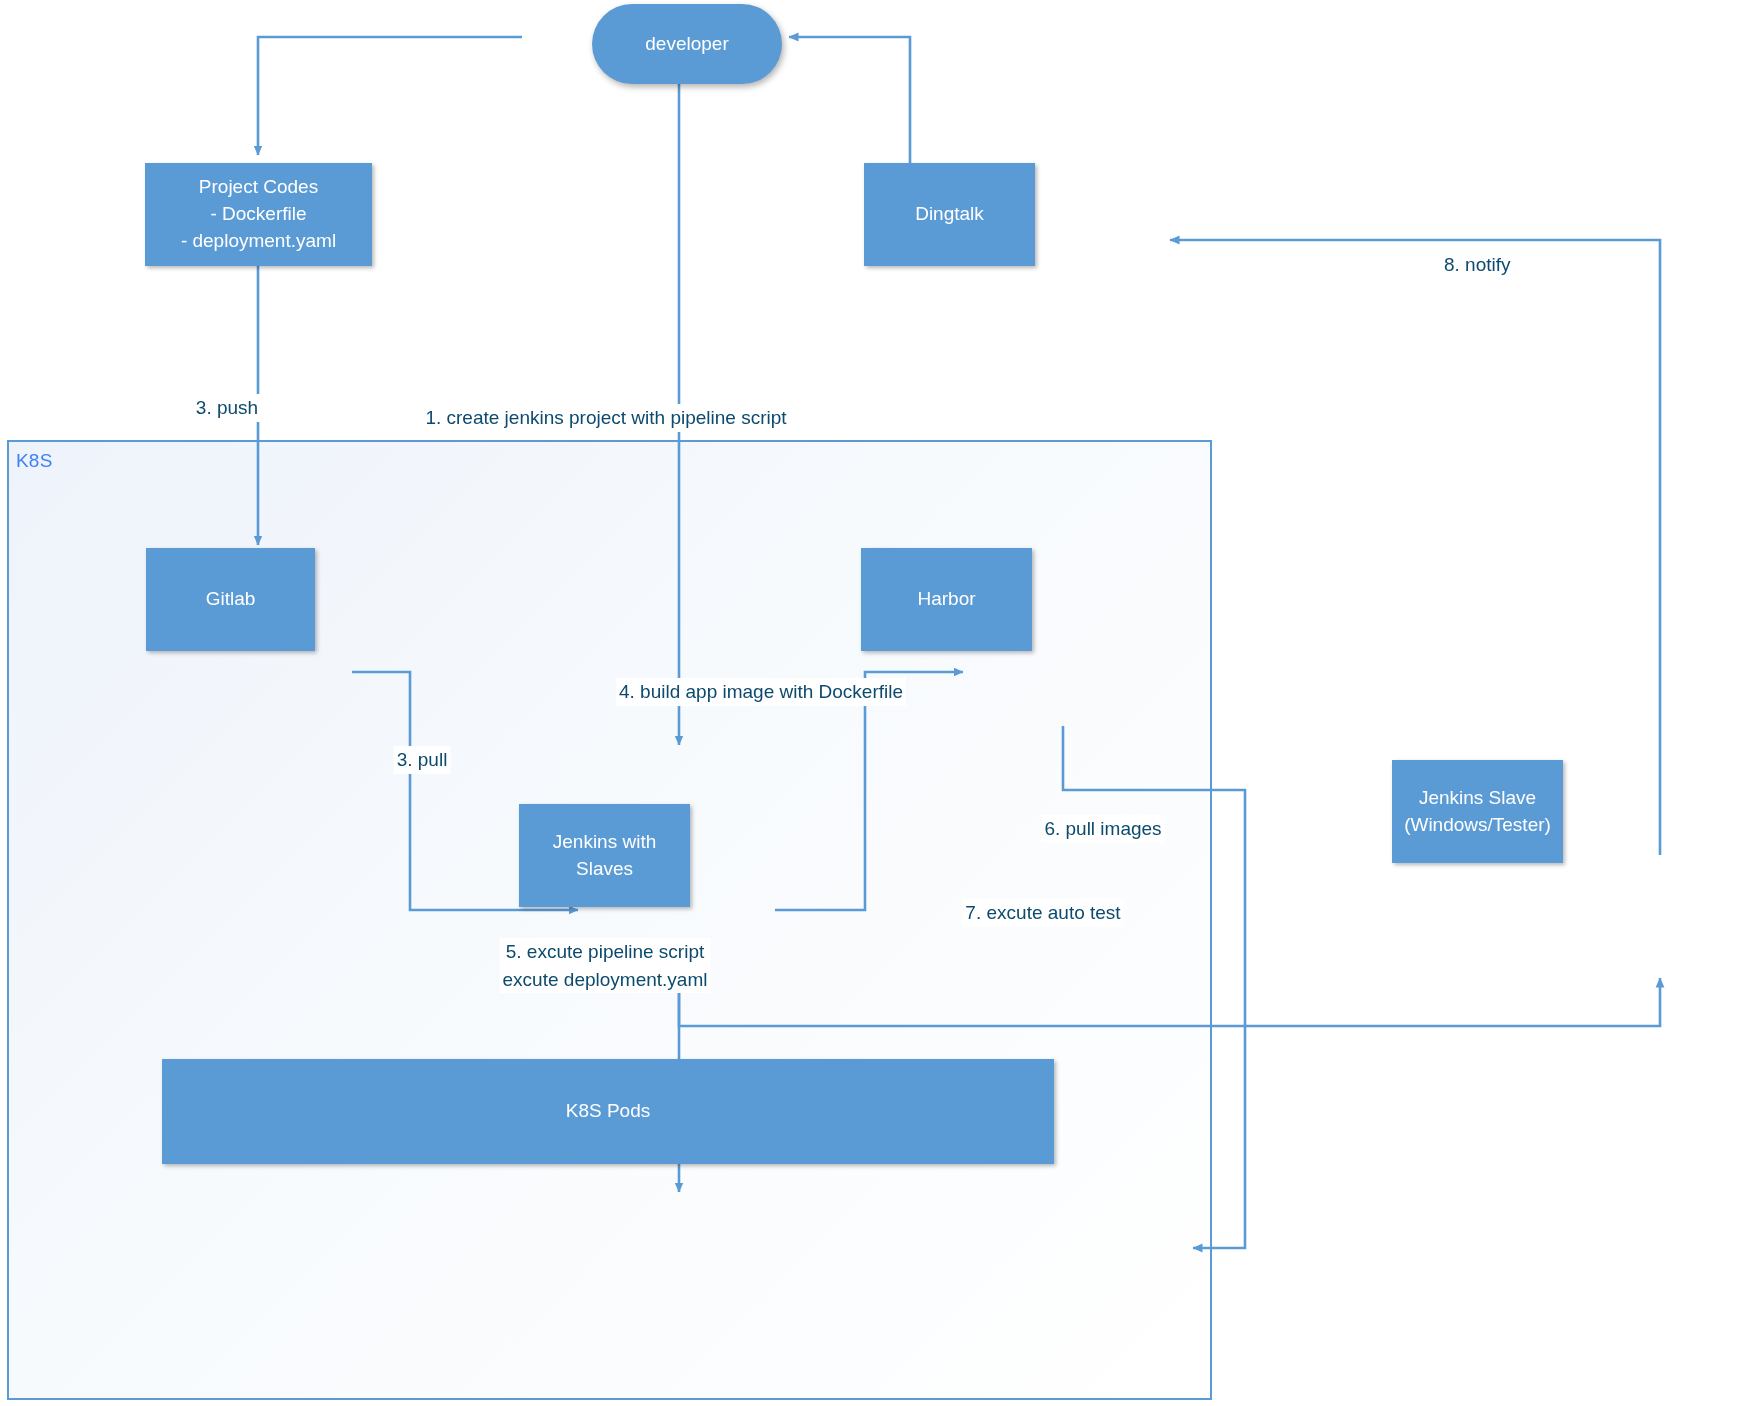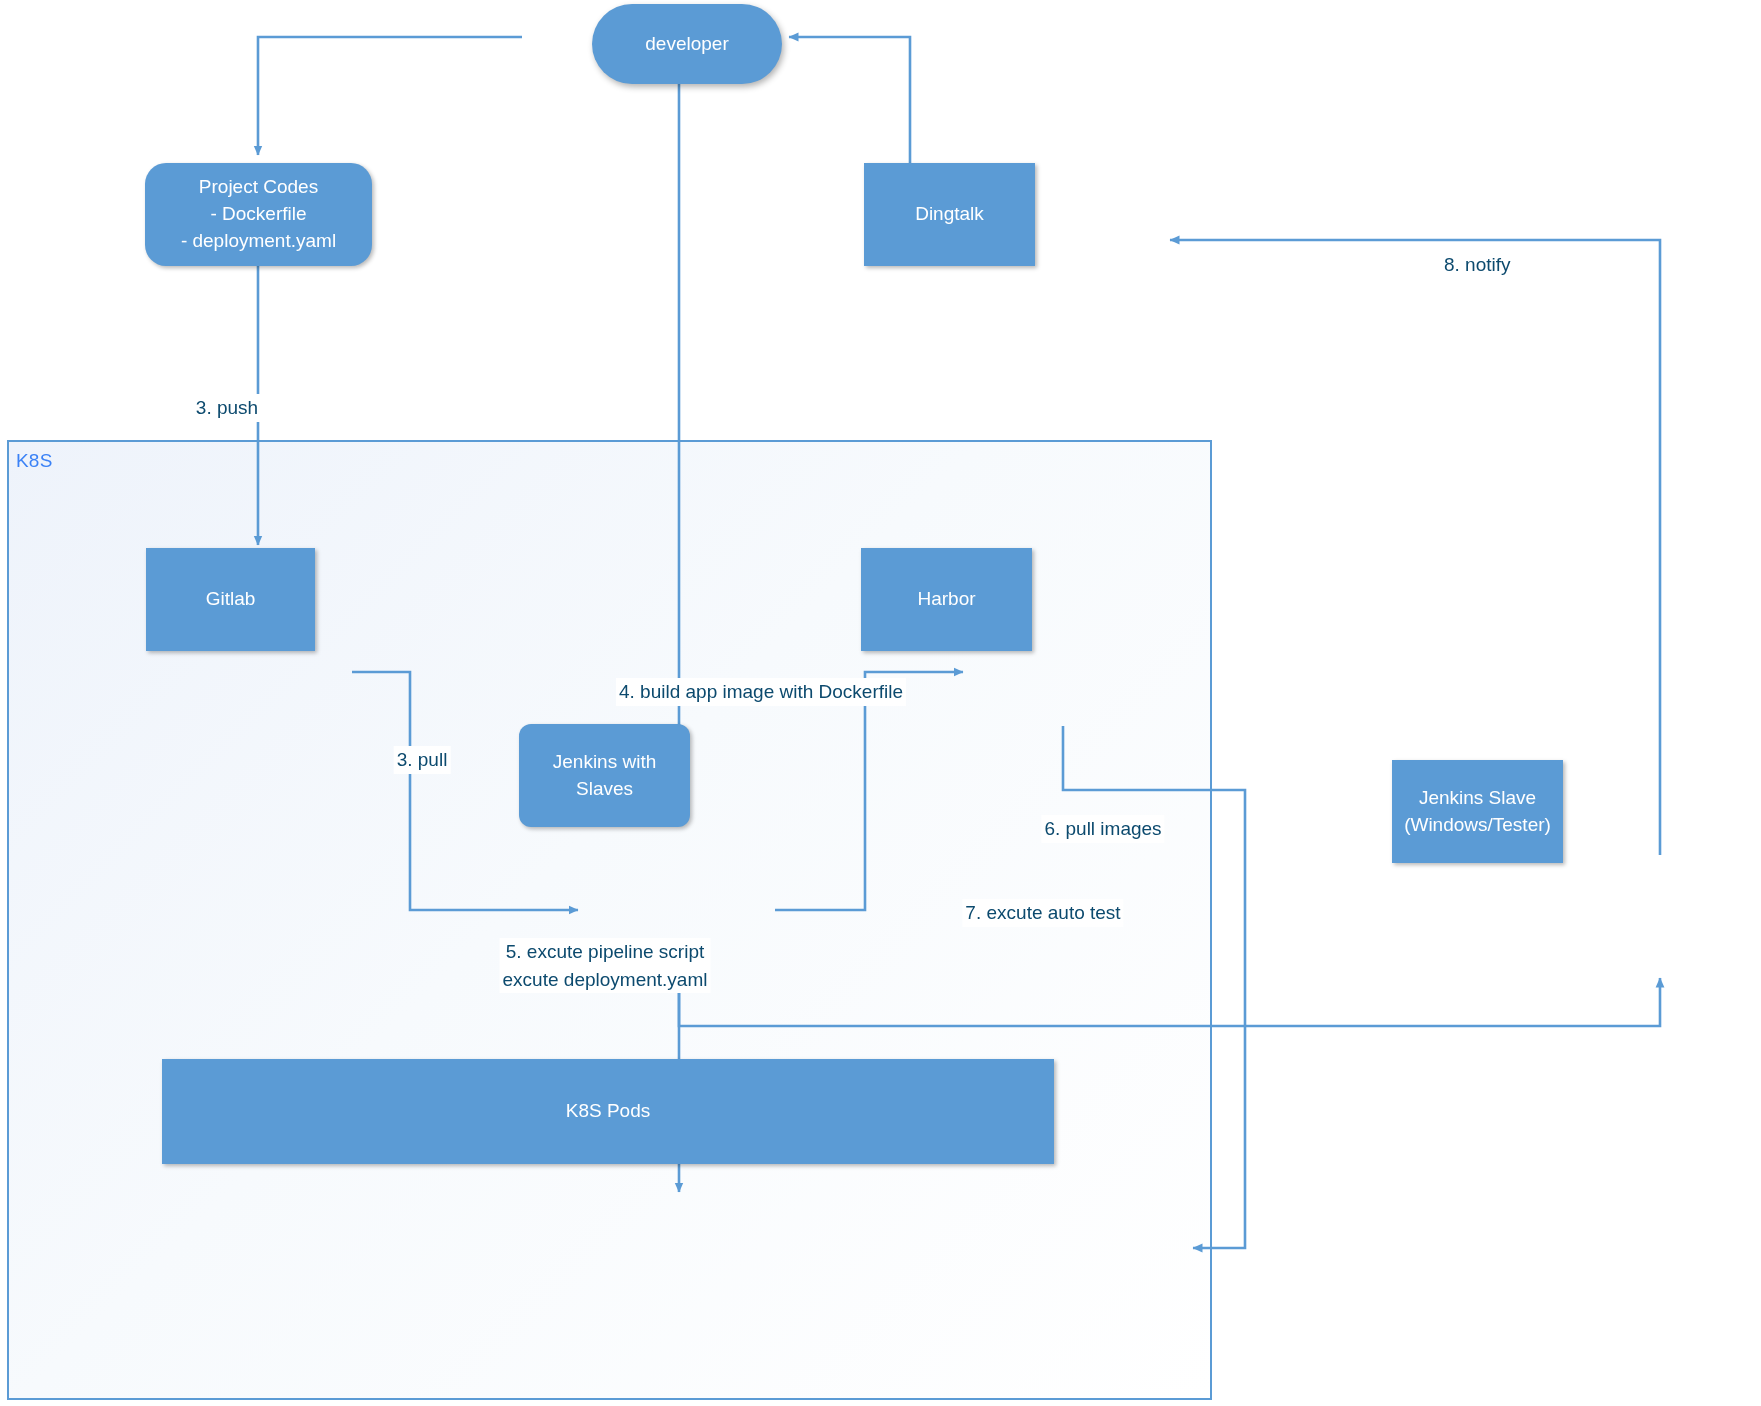--- a/index.html
+++ b/index.html
@@ -82,37 +82,38 @@
       <path d="M679,968 L679,1192" marker-end="url(#arw)"></path>
 
       <path d="M1660,855 L1660,240 L1170,240" marker-end="url(#arw)"></path>
 
       <path d="M968,240 L910,240 L910,37 L789,37" marker-end="url(#arw)"></path>
     </g>
   </svg>
 
   <div class="node pill" style="left:592px;top:4px;width:190px;height:80px;">developer</div>
 
-  <div class="node" style="left:145px;top:163px;width:227px;height:103px;border-radius:21px;">Project Codes
+  <div class="node" style="left:145px;top:163px;width:227px;height:103px;">Project Codes
 - Dockerfile
 - deployment.yaml</div>
 
   <div class="node" style="left:864px;top:163px;width:171px;height:103px;">Dingtalk</div>
 
   <div class="node" style="left:146px;top:548px;width:169px;height:103px;">Gitlab</div>
 
   <div class="node" style="left:861px;top:548px;width:171px;height:103px;">Harbor</div>
 
-  <div class="node" style="left:519px;top:724px;width:171px;height:103px;border-radius:12px;">Jenkins with Slaves</div>
+  <div class="node" style="left:519px;top:804px;width:171px;height:103px;">Jenkins with Slaves</div>
 
   <div class="node" style="left:1392px;top:760px;width:171px;height:103px;">Jenkins Slave
 (Windows/Tester)</div>
 
   <div class="node" style="left:162px;top:1059px;width:892px;height:105px;">K8S Pods</div>
 
+  <div class="edge-label ctr" style="left:606px;top:404px;">1. create jenkins project with pipeline script</div>
 
   <div class="edge-label ctr" style="left:227px;top:394px;">3. push</div>
 
   <div class="edge-label ctr" style="left:378px;top:746px;margin-left:44px;">3. pull</div>
 
   <div class="edge-label ctr" style="left:761px;top:678px;">4. build app image with Dockerfile</div>
 
   <div class="edge-label ctr" style="left:605px;top:938px;">5. excute pipeline script
 excute deployment.yaml</div>
 

